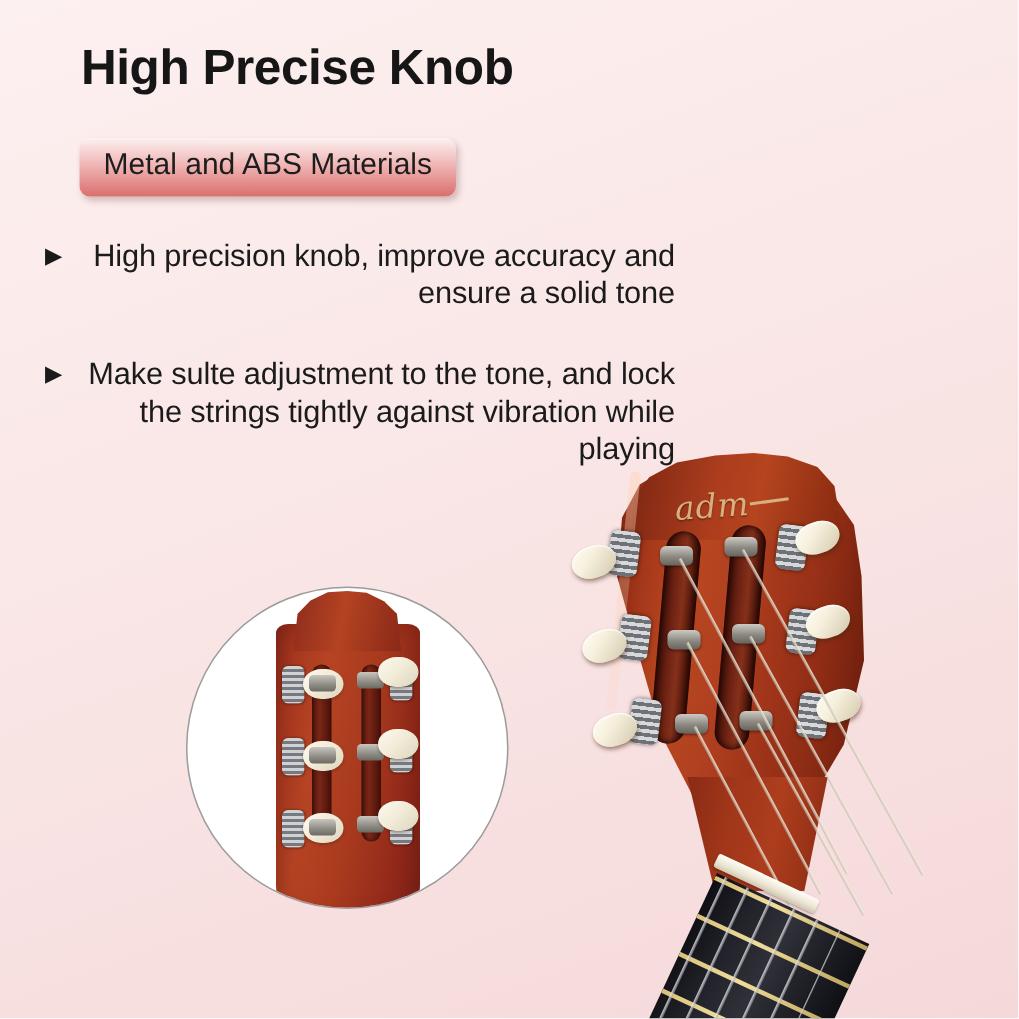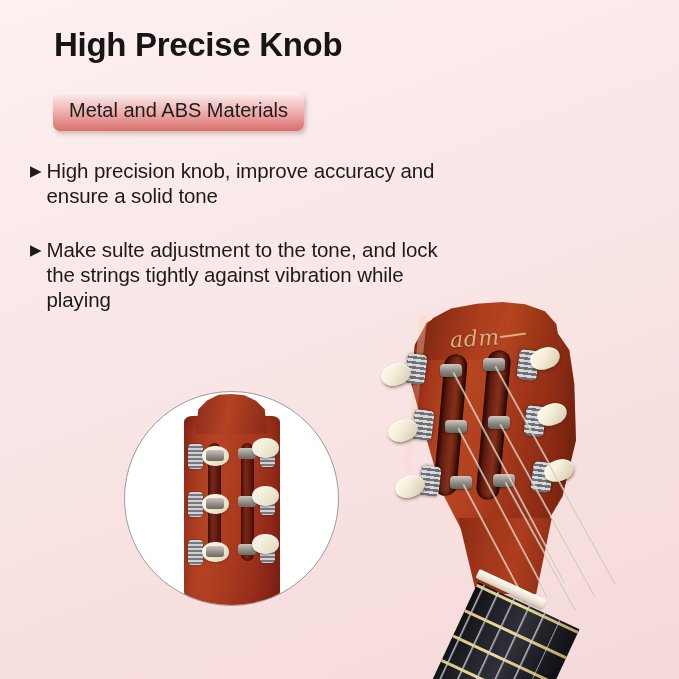--- a/index.html
+++ b/index.html
@@ -58,20 +58,21 @@
     color: #1a1a1a;
     line-height: 25px;
     flex: 0 0 auto;
     margin-right: 5px;
   }
   .bullet .btext {
     font-size: 20.5px;
     color: #1b1b1b;
     line-height: 25px;
     letter-spacing: -0.1px;
+    text-align: right;
   }
   #bullet1 { top: 158px; }
   #bullet2 { top: 237px; }
 
   
   #inset {
     position: absolute;
     left: 124px; top: 391px;
     width: 215px; height: 215px;
     border-radius: 50%;

